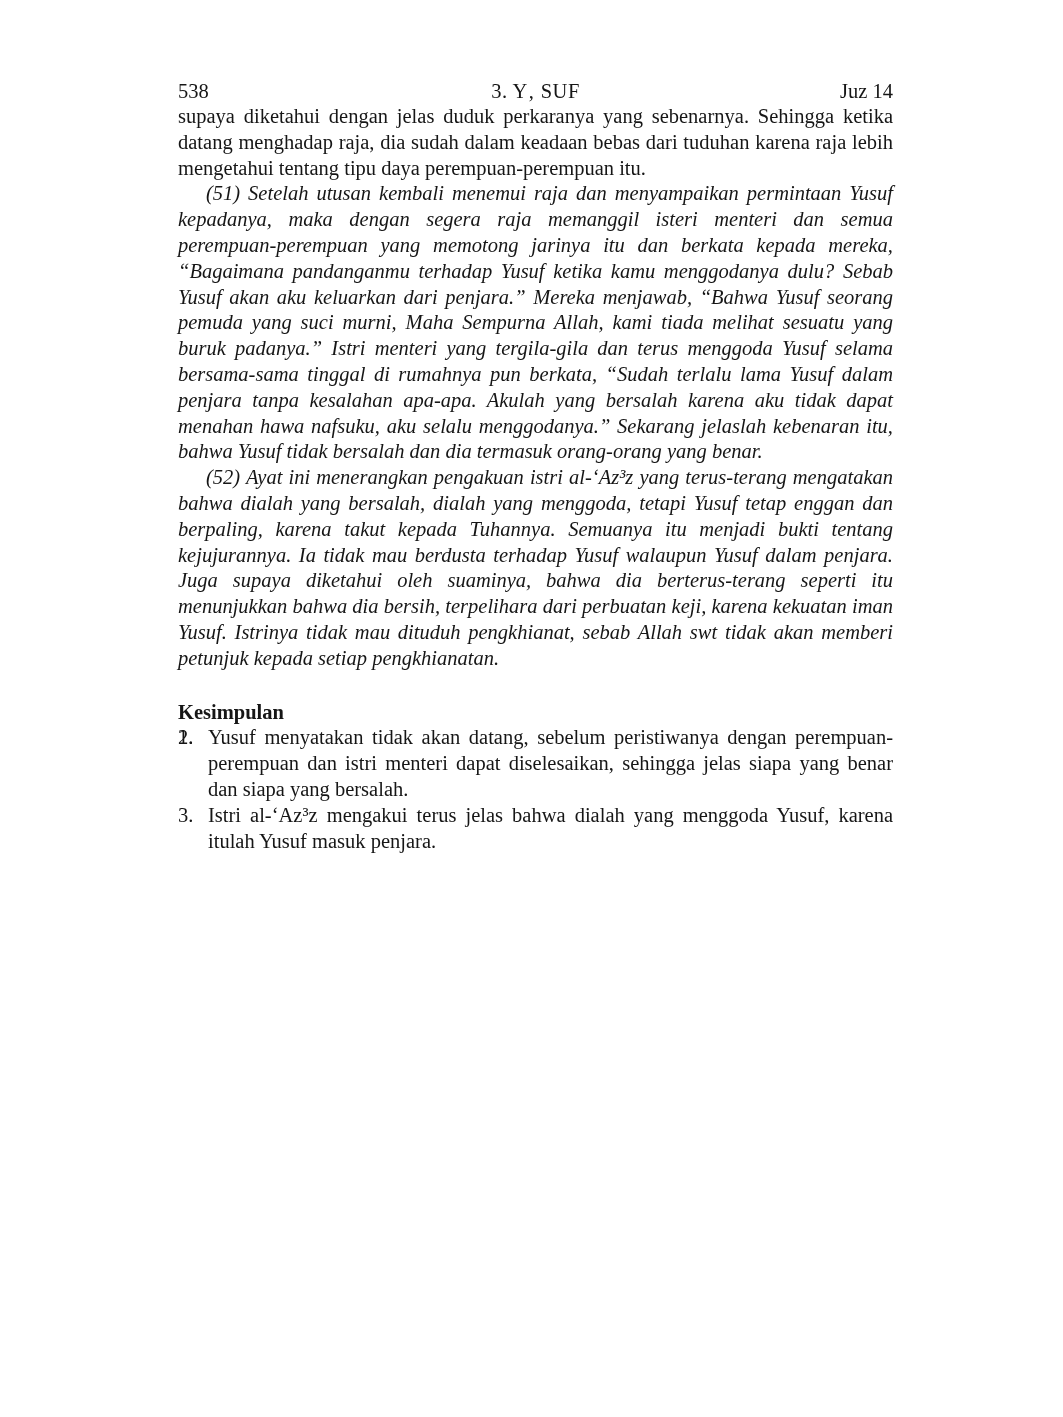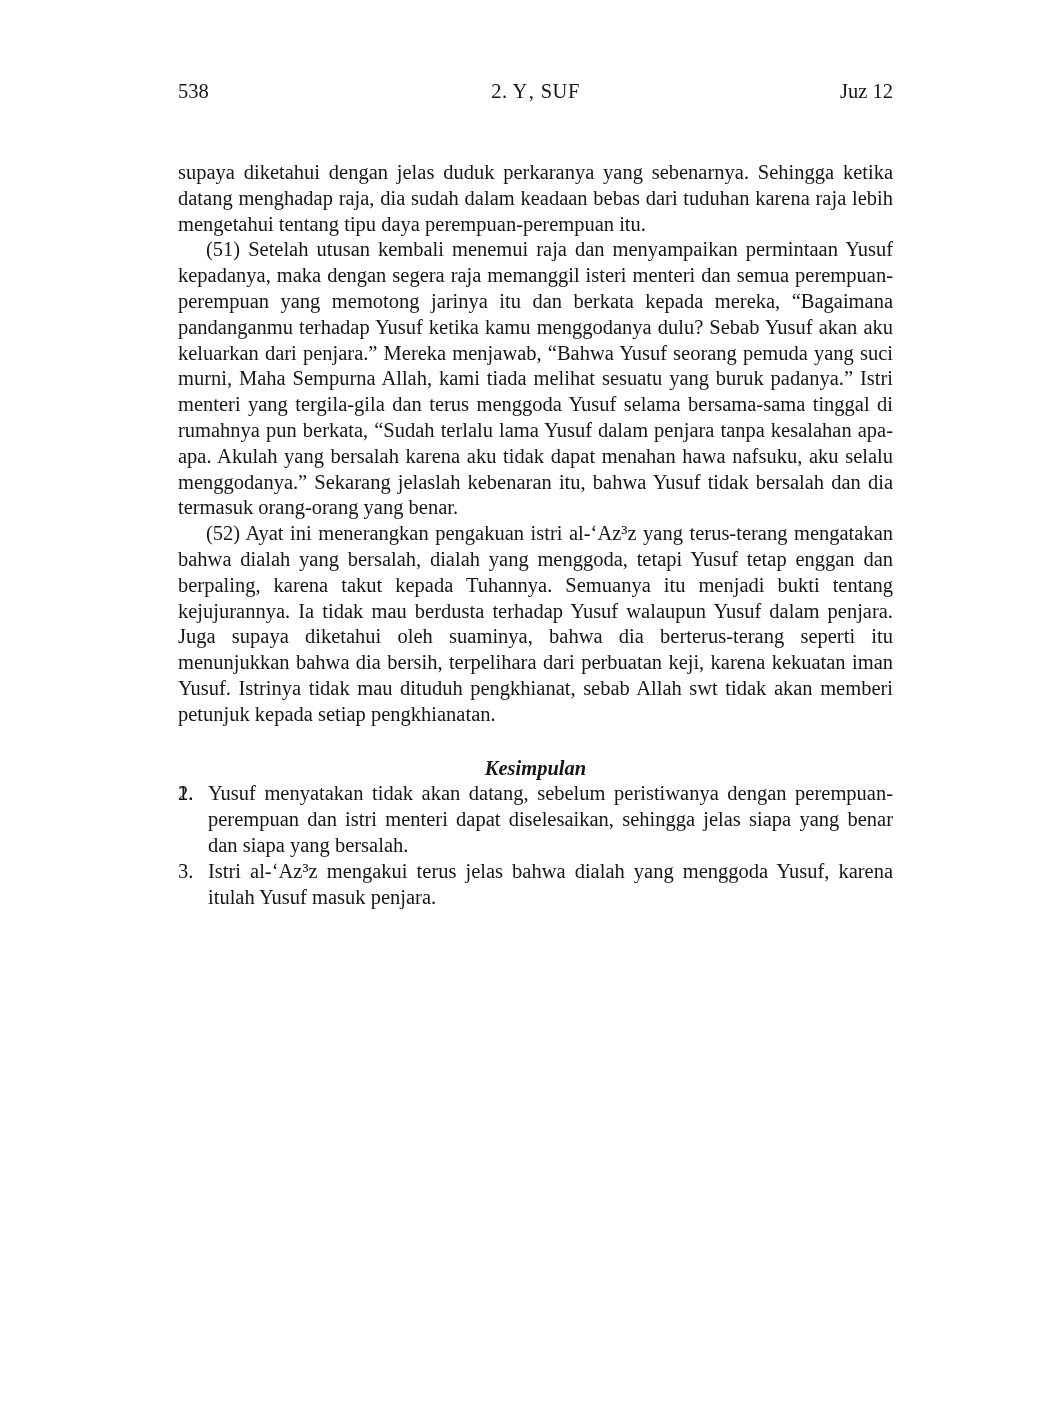--- a/index.html
+++ b/index.html
@@ -23,38 +23,37 @@
     grid-template-columns: 1fr auto 1fr;
     align-items: baseline;
     font-size: 20.5px;
     line-height: 26px;
   }
   .hdr-left   { justify-self: start; }
   .hdr-center { justify-self: center; letter-spacing: 0.5px; }
   .hdr-right  { justify-self: end; }
 
   .body-text {
-    margin-top: 56px;
     font-size: 20.5px;
     line-height: 25.8px;
   }
   .para {
     margin: 0;
     text-align: justify;
   }
   .para.indented {
     text-indent: 28px;
+    font-style: italic;
   }
   .section-heading {
     margin: 28px 0 0 0;
     font-size: 20.5px;
     line-height: 25.8px;
     font-weight: bold;
-    text-align: center;
-    font-style: italic;
+    text-align: left;
   }
   .conclusion-list {
     margin: 0;
     padding: 0;
     list-style: none;
   }
   .list-item {
     position: relative;
     padding-left: 30px;
     text-align: justify;
@@ -66,22 +65,22 @@
     top: 0;
   }
 </style>
 </head>
 <body>
 
 <div class="page">
 
   <header class="page-header">
     <span class="hdr-left">538</span>
-    <span class="hdr-center">2. Y‚ SUF</span>
-    <span class="hdr-right">Juz 12</span>
+    <span class="hdr-center">3. Y‚ SUF</span>
+    <span class="hdr-right">Juz 14</span>
   </header>
 
   <main class="body-text">
 
     <p class="para">supaya diketahui dengan jelas duduk perkaranya yang sebenarnya. Sehingga ketika datang menghadap raja, dia sudah dalam keadaan bebas dari tuduhan karena raja lebih mengetahui tentang tipu daya perempuan-perempuan itu.</p>
 
     <p class="para indented">(51) Setelah utusan kembali menemui raja dan menyampaikan permintaan Yusuf kepadanya, maka dengan segera raja memanggil isteri menteri dan semua perempuan-perempuan yang memotong jarinya itu dan berkata kepada mereka, “Bagaimana pandanganmu terhadap Yusuf ketika kamu menggodanya dulu? Sebab Yusuf akan aku keluarkan dari penjara.” Mereka menjawab, “Bahwa Yusuf seorang pemuda yang suci murni, Maha Sempurna Allah, kami tiada melihat sesuatu yang buruk padanya.” Istri menteri yang tergila-gila dan terus menggoda Yusuf selama bersama-sama tinggal di rumahnya pun berkata, “Sudah terlalu lama Yusuf dalam penjara tanpa kesalahan apa-apa. Akulah yang bersalah karena aku tidak dapat menahan hawa nafsuku, aku selalu menggodanya.” Sekarang jelaslah kebenaran itu, bahwa Yusuf tidak bersalah dan dia termasuk orang-orang yang benar.</p>
 
     <p class="para indented">(52) Ayat ini menerangkan pengakuan istri al-‘Az³z yang terus-terang mengatakan bahwa dialah yang bersalah, dialah yang menggoda, tetapi Yusuf tetap enggan dan berpaling, karena takut kepada Tuhannya. Semuanya itu menjadi bukti tentang kejujurannya. Ia tidak mau berdusta terhadap Yusuf walaupun Yusuf dalam penjara. Juga supaya diketahui oleh suaminya, bahwa dia berterus-terang seperti itu menunjukkan bahwa dia bersih, terpelihara dari perbuatan keji, karena kekuatan iman Yusuf. Istrinya tidak mau dituduh pengkhianat, sebab Allah swt tidak akan memberi petunjuk kepada setiap pengkhianatan.</p>
 

